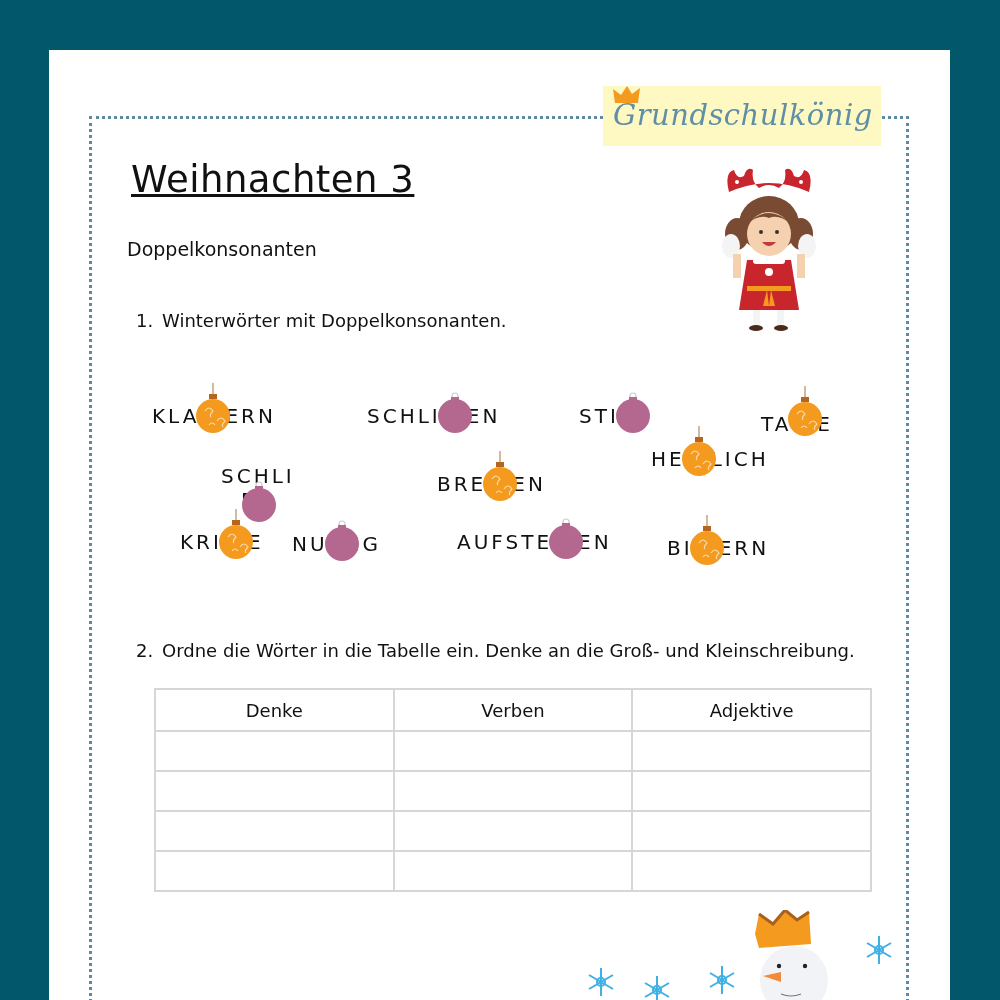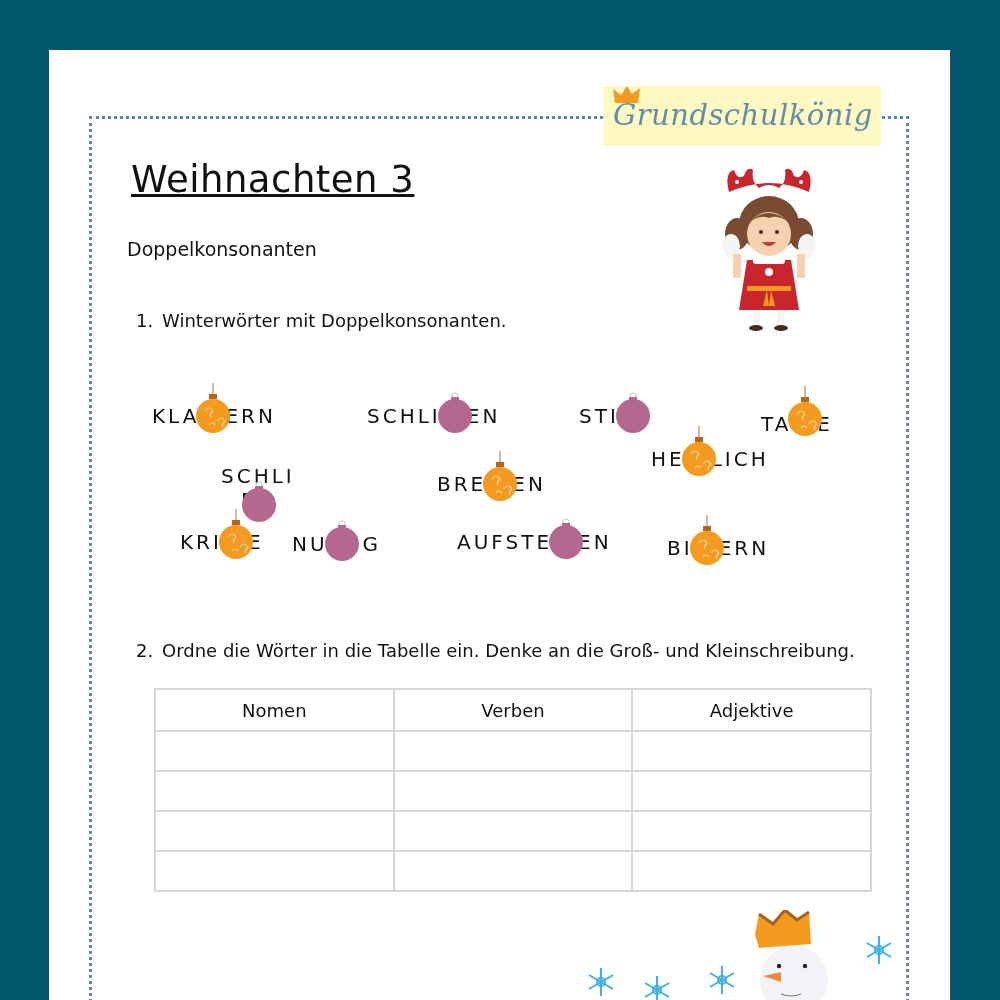--- a/index.html
+++ b/index.html
@@ -249,21 +249,21 @@
     <span>ERN</span>
   </div>
 
   <div class="task task2">
     <span class="num">2.</span><span>Ordne die Wörter in die Tabelle ein. Denke an die Groß- und Kleinschreibung.</span>
   </div>
 
   <table class="ws-table">
     <thead>
       <tr>
-        <th>Nomen</th>
+        <th>Denke</th>
         <th>Verben</th>
         <th>Adjektive</th>
       </tr>
     </thead>
     <tbody>
       <tr>
         <td></td>
         <td></td>
         <td></td>
       </tr>

